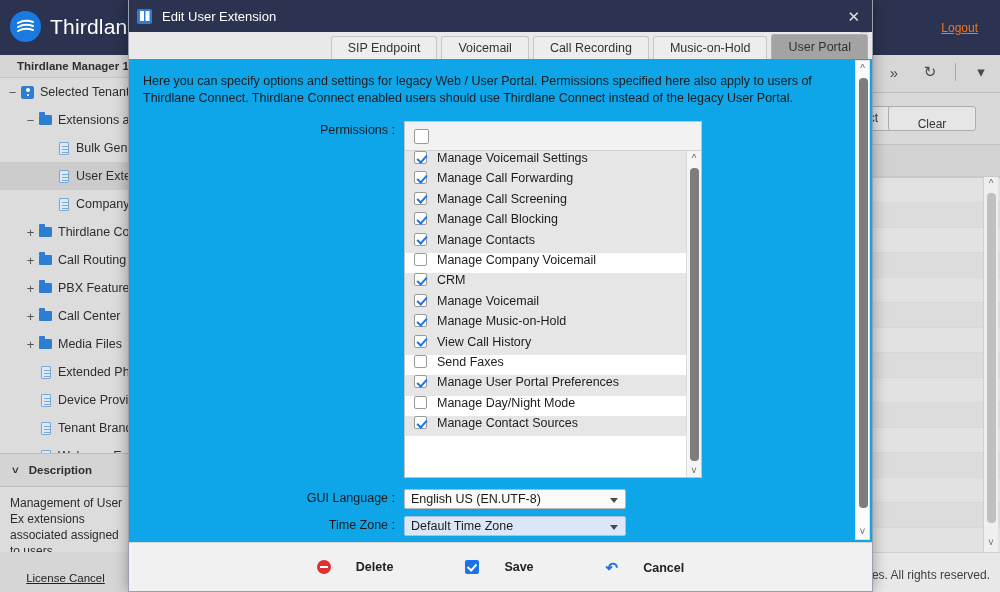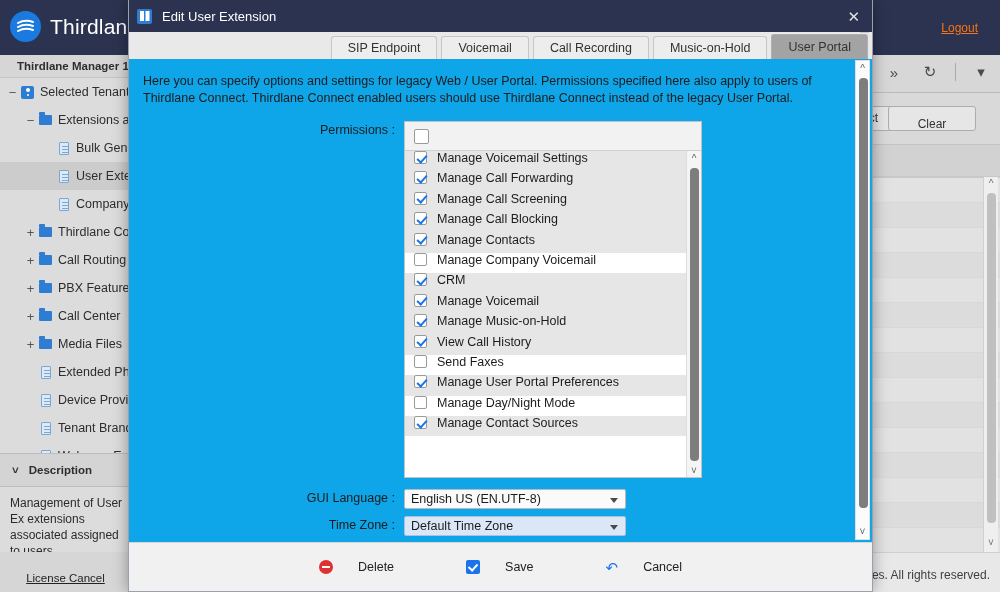--- a/index.html
+++ b/index.html
@@ -260,21 +260,21 @@
   .dlg-sb-thumb {
     position: absolute; left: 3px; top: 17px; width: 9px; height: 430px;
     background: #7d7d7d; border-radius: 4px;
   }
 
   .dlg-footer {
     position: absolute; left: 0; right: 0; bottom: 0; height: 49px;
     background: #f1f1f1; border-top: 1px solid #d6d6d6;
     display: flex; align-items: center; justify-content: center; gap: 72px;
   }
-  .fbtn { display: flex; align-items: center; gap: 25px; font-size: 12.5px; color: #222; }
+  .fbtn { display: flex; align-items: flex-end; gap: 25px; font-size: 12.5px; color: #222; font-weight: bold; }
   .del-ico {
     width: 14px; height: 14px; border-radius: 50%; background: #e03131; position: relative;
   }
   .del-ico:after {
     content: ""; position: absolute; left: 3px; top: 6px; width: 8px; height: 2px; background: #fff;
   }
   .save-ico {
     width: 14px; height: 14px; background: #1a73e8; border-radius: 2px; position: relative;
   }
   .save-ico:after {

